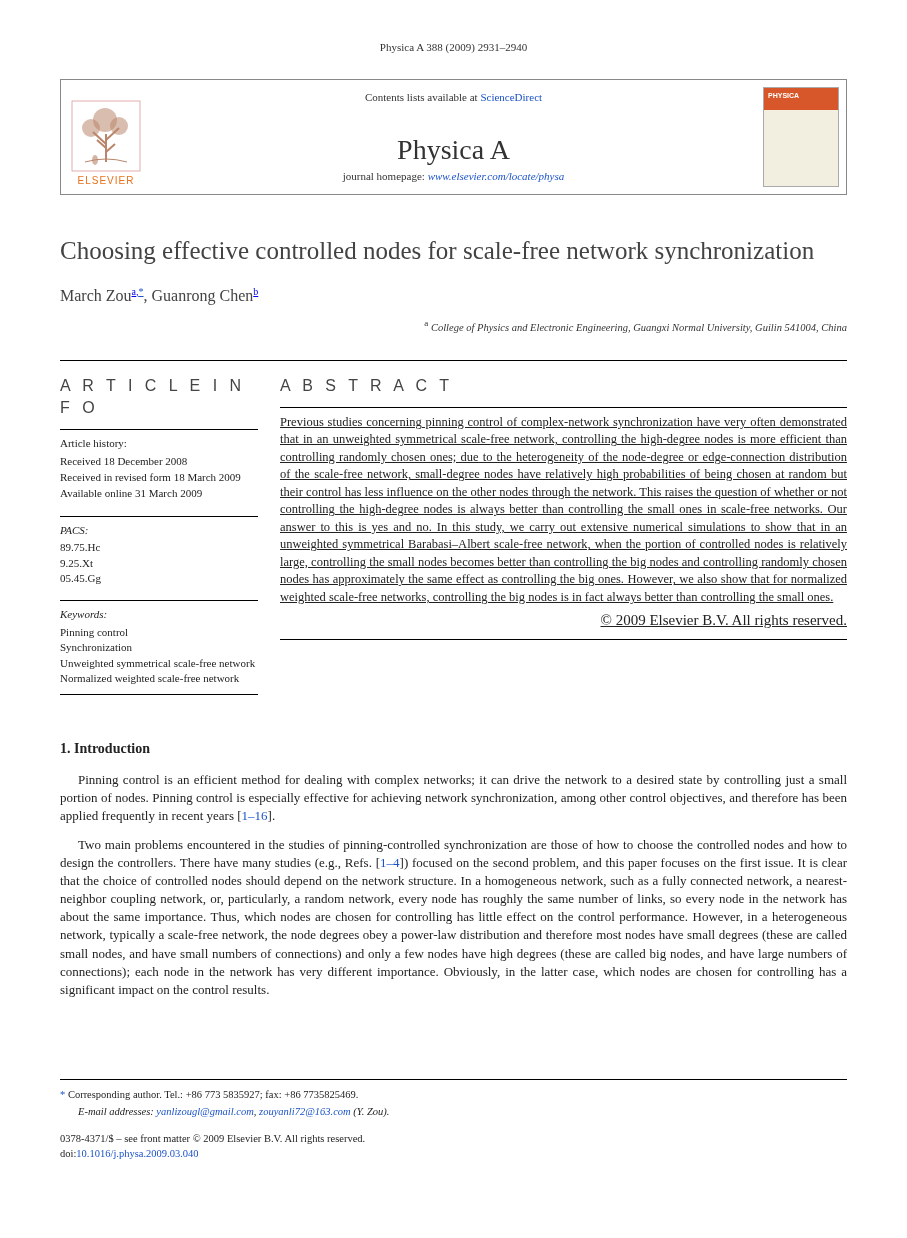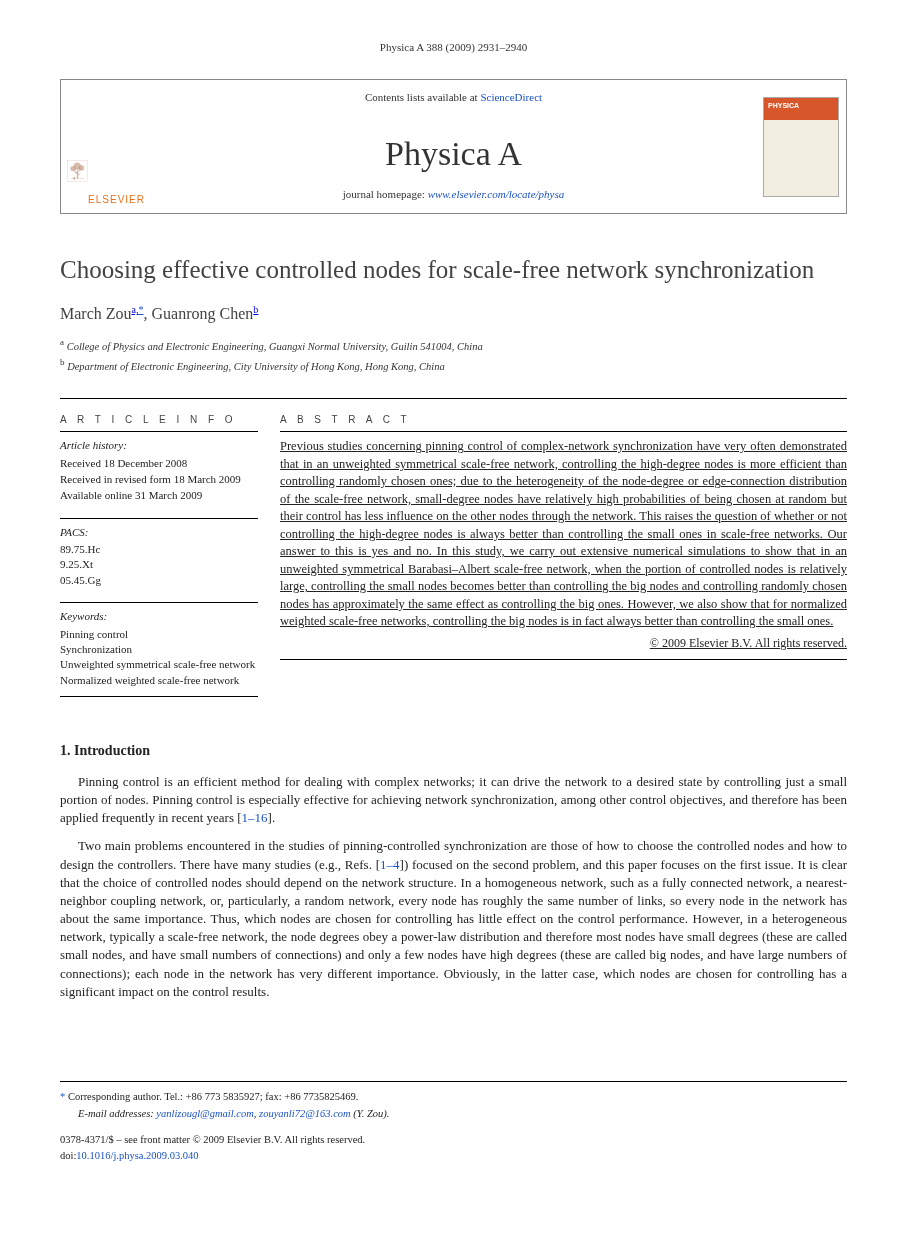--- a/index.html
+++ b/index.html
@@ -22,22 +22,22 @@
     .masthead {
       border: 1px solid #888;
       display: flex;
       align-items: stretch;
       margin-bottom: 40px;
       position: relative;
     }
     .masthead-left {
       width: 90px;
       display: flex;
-      flex-direction: row;
-      align-items: flex-end;
+      flex-direction: column;
+      align-items: center;
       justify-content: flex-end;
       padding: 8px 6px 6px 6px;
       border-right: 0 solid #ccc;
     }
     .tree-svg { width: 70px; height: 72px; }
     .els-label {
       font-size: 10px;
       color: #e9711c;
       letter-spacing: 1px;
       font-family: Arial, sans-serif;
@@ -47,24 +47,23 @@
       flex: 1;
       display: flex;
       flex-direction: column;
       align-items: center;
       justify-content: center;
       padding: 10px 8px;
     }
     .contents-line { font-size: 11px; color: #333; margin-bottom: 24px; }
     .contents-line a { color: #1a52c8; text-decoration: none; }
     .journal-big {
-      font-size: 34px;
+      font-size: 28px;
       font-weight: normal;
       color: #333;
-      margin-bottom: 10px;
       font-family: Georgia, serif;
     }
     .homepage-line { font-size: 11px; color: #333; }
     .homepage-line a { color: #1a52c8; text-decoration: none; font-style: italic; }
     .masthead-right {
       width: 90px;
       display: flex;
       align-items: center;
       justify-content: center;
       padding: 6px;
@@ -97,60 +96,60 @@
       margin-bottom: 10px;
     }
     .authors sup { font-size: 10px; color: #1a52c8; }
     .authors .corr { color: #1a52c8; }
     .affiliations {
       font-size: 10.5px;
       font-style: italic;
       color: #333;
       margin-bottom: 24px;
     }
-    .affiliations div { margin-bottom: 2px; }
+    .affiliations div { margin-bottom: 2px; text-align: right; }
     .affiliations sup { font-style: normal; font-size: 9px; }
     .two-col {
       display: flex;
       border-top: 1px solid #000;
       padding-top: 14px;
       margin-bottom: 30px;
     }
     .left-col {
       width: 220px;
       padding-right: 22px;
       font-size: 11px;
     }
     .right-col {
       flex: 1;
       font-size: 12.5px;
     }
     .sec-head {
-      font-size: 10px;
+      font-size: 16px;
       letter-spacing: 4px;
       color: #444;
-      margin-bottom: 4px;
+      margin-bottom: 10px;
       font-family: Arial, sans-serif;
     }
     .hist-block {
       border-top: 1px solid #000;
       padding-top: 6px;
       margin-bottom: 14px;
     }
-    .hist-label { font-style: italic; margin-bottom: 2px; }
+    .hist-label { margin-bottom: 2px; }
     .hist-lines div { margin-bottom: 1px; }
     .pacs-block, .kw-block {
       border-top: 1px solid #000;
       padding-top: 6px;
       margin-bottom: 14px;
     }
     .pacs-label, .kw-label { font-style: italic; margin-bottom: 2px; }
     .kw-block { border-bottom: 1px solid #000; padding-bottom: 8px; }
     .abstract-text { text-align: justify; color: #222; }
-    .copyright-line { text-align: right; margin-top: 4px; font-size: 12px; }
+    .copyright-line { text-align: right; margin-top: 4px; font-size: 15px; }
     .body-section h2 {
       font-size: 14px;
       font-weight: bold;
       margin-bottom: 12px;
       color: #222;
     }
     .body-section p {
       text-align: justify;
       margin-bottom: 10px;
       text-indent: 18px;
@@ -206,21 +205,20 @@
 </div>
 
 <h1 class="title">Choosing effective controlled nodes for scale-free network synchronization</h1>
 
 <div class="authors">
   <span>March Zou</span><sup><a href="#">a,</a><a href="#" class="corr">*</a></sup><span>, </span><span>Guanrong Chen</span><sup><a href="#">b</a></sup>
 </div>
 
 <div class="affiliations">
   <div><sup>a</sup> <span>College of Physics and Electronic Engineering, Guangxi Normal University, Guilin 541004, China</span></div>
-  <div><sup>b</sup> <span>Department of Electronic Engineering, City University of Hong Kong, Hong Kong, China</span></div>
 </div>
 
 <div class="two-col">
   <div class="left-col">
     <div class="sec-head">A R T I C L E   I N F O</div>
 
     <div class="hist-block">
       <div class="hist-label">Article history:</div>
       <div class="hist-lines">
         <div>Received 18 December 2008</div>

